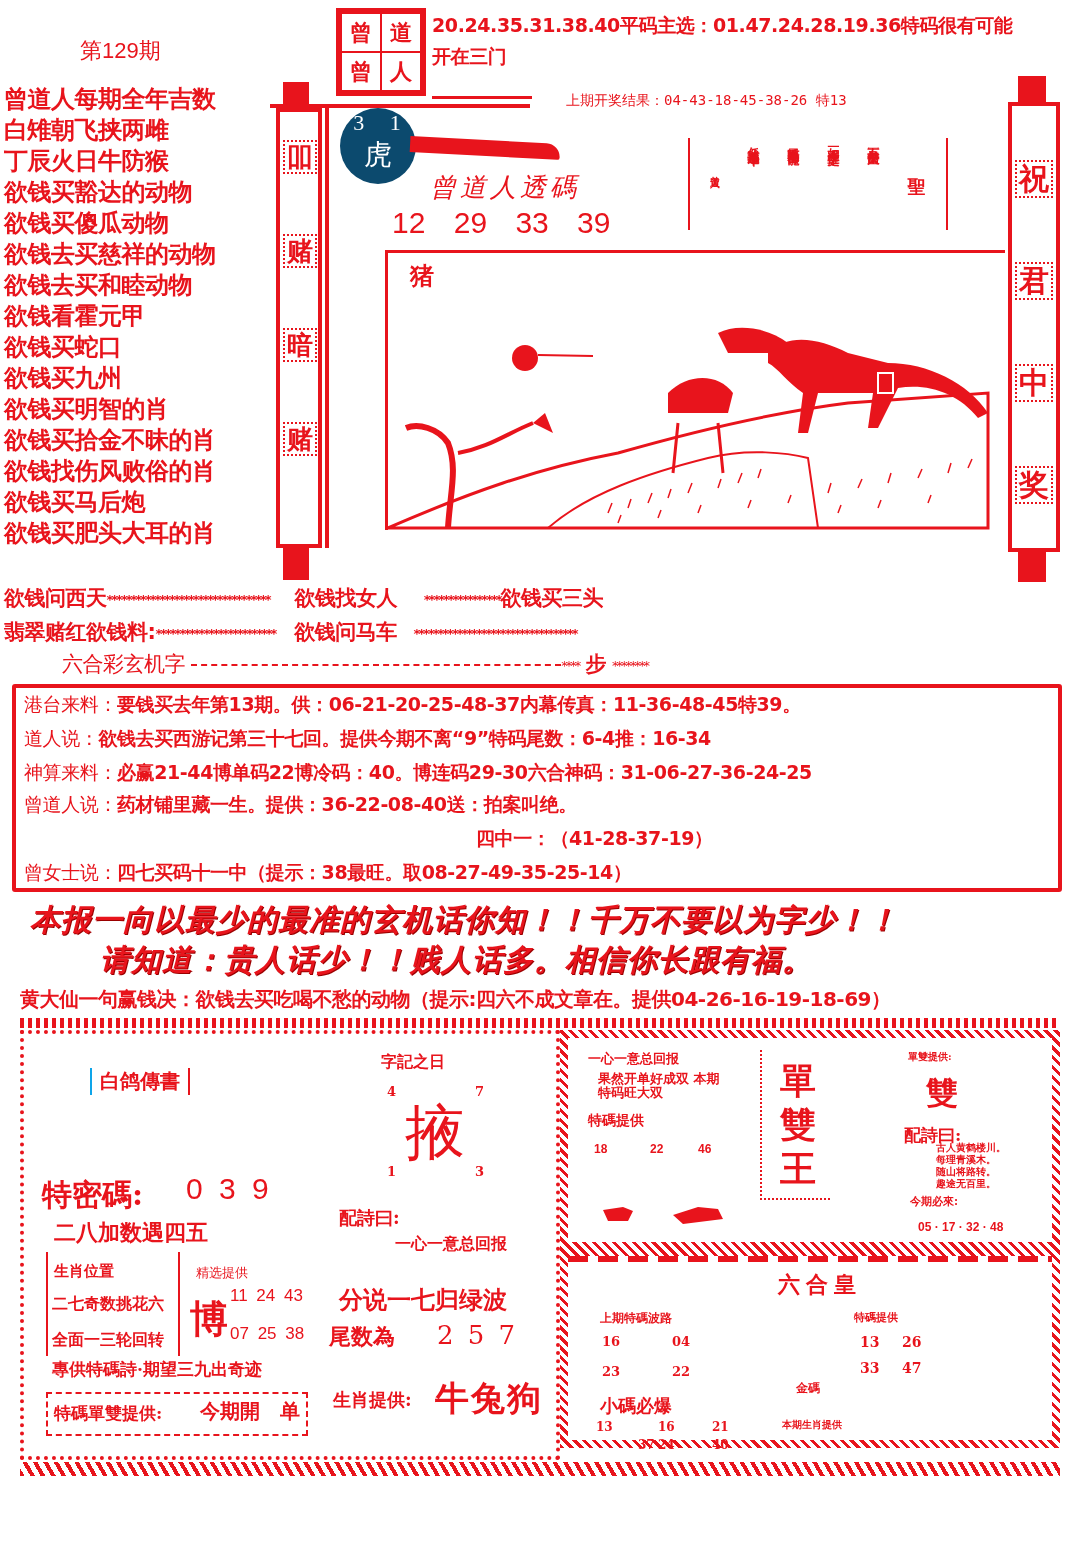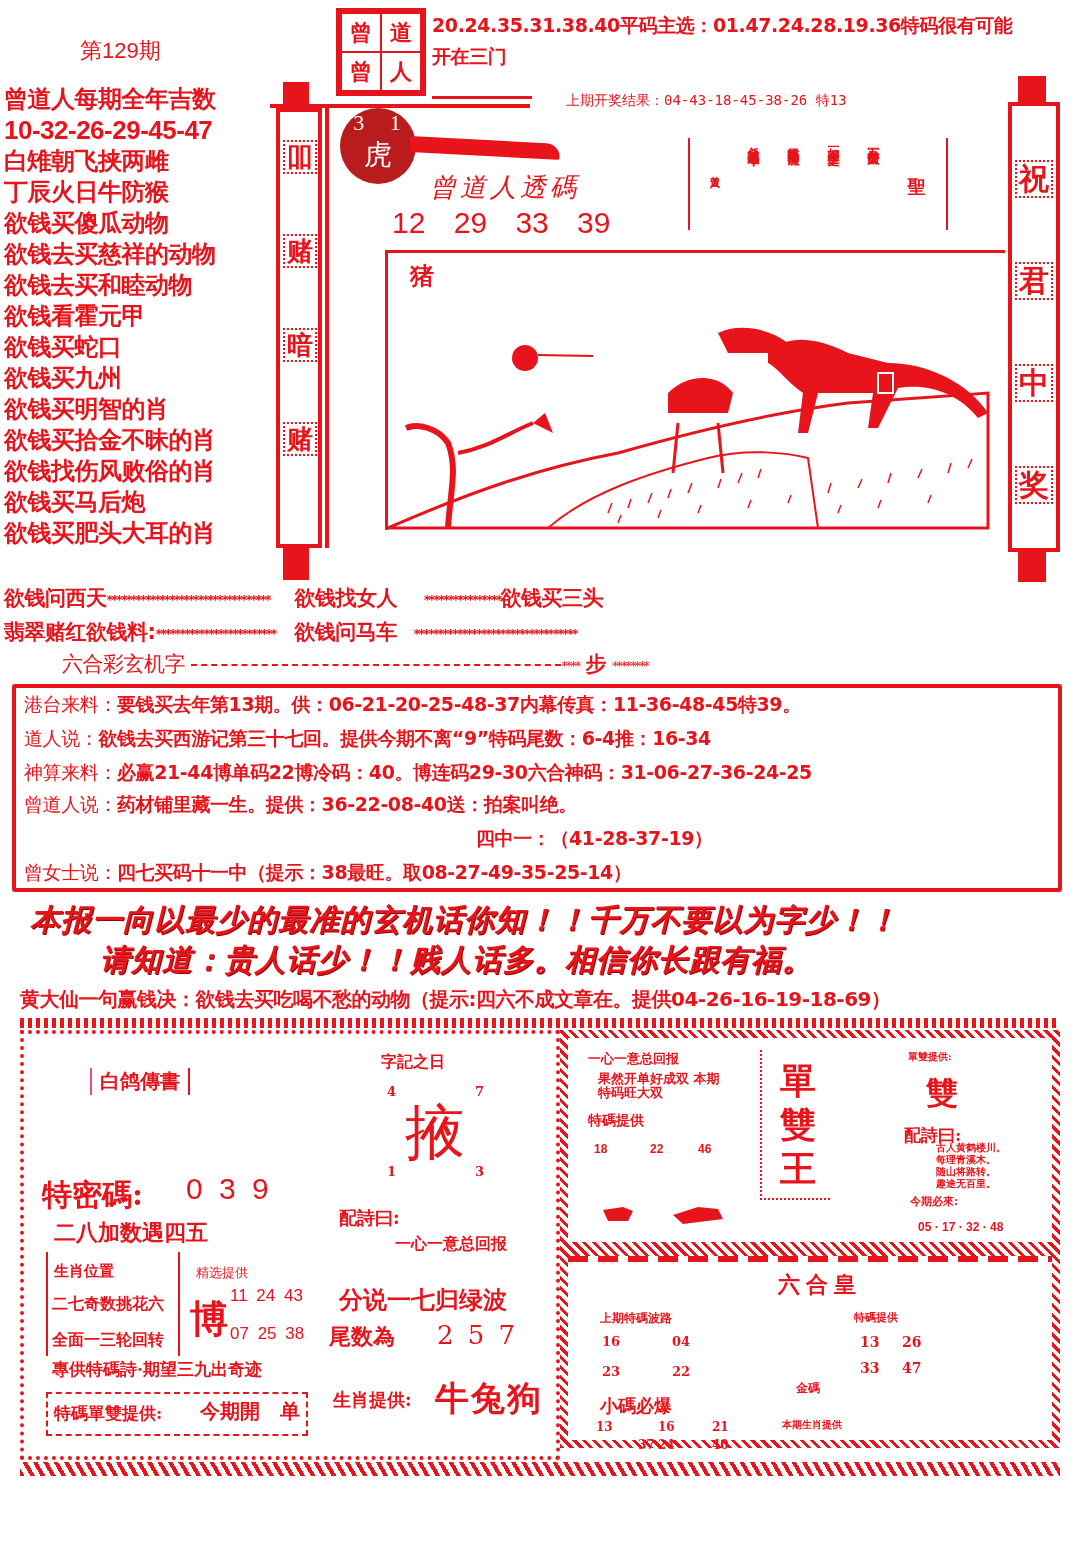--- a/index.html
+++ b/index.html
@@ -22,21 +22,21 @@
   #left-col .l.num { font-family: "Liberation Sans", sans-serif; font-size: 26px; }
 
   
   .scroll-rod { position: absolute; background: #e8141c; }
   .scroll { position: absolute; border: 4px solid #e8141c; }
   .scroll-chars { position: absolute; display: flex; flex-direction: column; align-items: center; font-weight: bold; }
   .scroll-chars span { border: 2px dotted #e8141c; padding: 2px; line-height: 1; }
 
   
   #picture-frame { left: 385px; top: 250px; width: 620px; height: 280px; border-left: 3px solid #e8141c; border-top: 3px solid #e8141c; }
-  #tiger-badge { left: 340px; top: 108px; width: 76px; height: 76px; border-radius: 50%; background: #b91c1c; color: #fff; text-align: center; }
+  #tiger-badge { left: 340px; top: 108px; width: 76px; height: 76px; border-radius: 50%; background: #0c4a6e; color: #fff; text-align: center; }
   #tiger-badge .n { font-size: 22px; font-family: "Liberation Serif", serif; line-height: 30px; letter-spacing: 10px; padding-left: 8px; }
   #tiger-badge .z { font-size: 28px; line-height: 34px; }
   #ribbon { left: 410px; top: 140px; width: 150px; height: 16px; background: #e8141c; border-radius: 0 60px 10px 0; transform: rotate(3deg); }
   #tou-ma-title { left: 430px; top: 170px; font-size: 26px; font-family: "DejaVu Serif", serif; font-style: italic; letter-spacing: 4px; }
   #tou-ma-nums { left: 392px; top: 206px; font-size: 30px; font-family: "Liberation Sans", sans-serif; word-spacing: 20px; }
   #zodiac-pig { left: 410px; top: 260px; font-size: 24px; font-weight: bold; }
   #poem-box { left: 688px; top: 138px; width: 260px; height: 92px; border-left: 2px solid #e8141c; border-right: 2px solid #e8141c; display: flex; flex-direction: row-reverse; justify-content: space-around; padding: 0 6px; }
   #poem-box .col { writing-mode: vertical-rl; font-size: 12px; font-weight: bold; letter-spacing: 1px; }
   #poem-box .col.small { font-size: 10px; margin-top: 30px; }
   #poem-box .col.big { font-size: 18px; margin-top: 26px; }
@@ -79,23 +79,23 @@
   <div>开在三门</div>
 </div>
 <div class="abs" style="left:432px;top:96px;width:100px;height:3px;background:#e8141c;"></div>
 
 <div class="abs" id="last-result">
   <span>上期开奖结果：</span><span>04-43-18-45-38-26 特13</span>
 </div>
 
 <div class="abs" id="left-col">
   <div class="l">曾道人每期全年吉数</div>
-  <div class="l num">10-32-26-29-45-47</div>
   <div class="l">白雉朝飞挟两雌</div>
   <div class="l">丁辰火日牛防猴</div>
+  <div class="l">欲钱买豁达的动物</div>
   <div class="l">欲钱买傻瓜动物</div>
   <div class="l">欲钱去买慈祥的动物</div>
   <div class="l">欲钱去买和睦动物</div>
   <div class="l">欲钱看霍元甲</div>
   <div class="l">欲钱买蛇口</div>
   <div class="l">欲钱买九州</div>
   <div class="l">欲钱买明智的肖</div>
   <div class="l">欲钱买拾金不昧的肖</div>
   <div class="l">欲钱找伤风败俗的肖</div>
   <div class="l">欲钱买马后炮</div>
@@ -190,21 +190,21 @@
 </div>
 
 <div class="abs slogan" style="left:30px;top:900px;">本报一向以最少的最准的玄机话你知！！千万不要以为字少！！</div>
 <div class="abs slogan" style="left:100px;top:940px;">请知道：贵人话少！！贱人话多。相信你长跟有福。</div>
 <div class="abs" id="huang-line">黄大仙一句赢钱决：欲钱去买吃喝不愁的动物（提示:四六不成文章在。提供04-26-16-19-18-69）</div>
 <div class="abs" style="left:20px;top:1018px;width:1040px;height:10px;background:repeating-linear-gradient(90deg,#e8141c 0 4px,#fff 4px 8px);"></div>
 
 <div class="abs dot-border" style="left:20px;top:1030px;width:540px;height:430px;"></div>
 
 <div class="abs" style="left:30px;top:1040px;width:280px;height:410px;">
-  <div class="panel-text serif bold" style="left:60px;top:28px;font-size:20px;border-left:2px solid #ec4899;border-right:2px solid #e8141c;padding:0 8px;">白鸽傳書</div>
+  <div class="panel-text serif bold" style="left:60px;top:28px;font-size:20px;border-left:2px solid #0ea5e9;border-right:2px solid #e8141c;padding:0 8px;">白鸽傳書</div>
   <div class="panel-text serif bold" style="left:12px;top:135px;font-size:30px;">特密碼:</div>
   <div class="panel-text mono" style="left:156px;top:132px;font-size:30px;word-spacing:8px;">0 3 9</div>
   <div class="panel-text serif bold" style="left:24px;top:178px;font-size:22px;">二八加数遇四五</div>
   <div style="position:absolute;left:16px;top:212px;width:134px;height:104px;border-left:2px solid #e8141c;border-right:2px solid #e8141c;"></div>
   <div class="panel-text serif bold" style="left:24px;top:222px;font-size:15px;">生肖位置</div>
   <div class="panel-text serif bold" style="left:22px;top:254px;font-size:16px;">二七奇数挑花六</div>
   <div class="panel-text serif bold" style="left:22px;top:290px;font-size:16px;">全面一三轮回转</div>
   <div class="panel-text serif" style="left:166px;top:224px;font-size:13px;">精选提供</div>
   <div class="panel-text serif bold" style="left:160px;top:254px;font-size:38px;">博</div>
   <div class="panel-text mono" style="left:200px;top:246px;font-size:17px;word-spacing:4px;">11 24 43</div>

